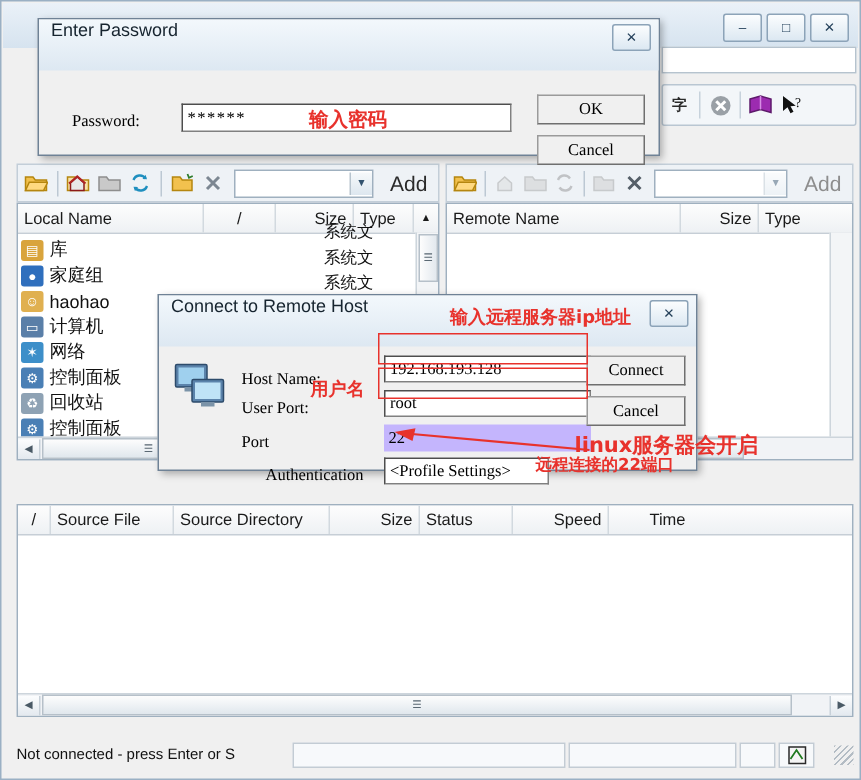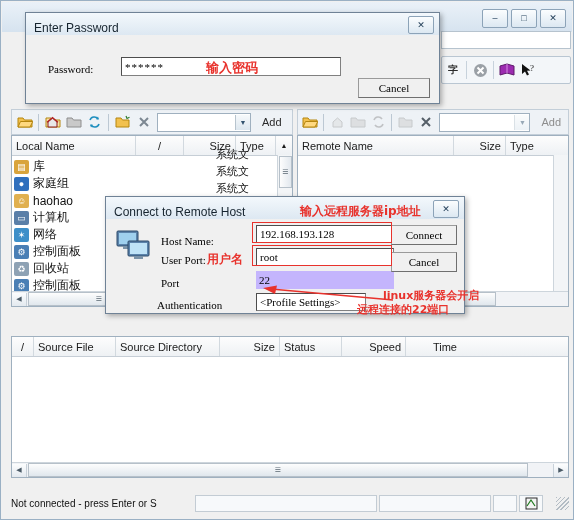--- a/index.html
+++ b/index.html
@@ -60,21 +60,21 @@
     width:92px;height:17px;border:1px solid #9fb0bf;background:#fff;
     display:flex;align-items:center;justify-content:flex-end;
     margin-left:3px;
   }
   .ptb-combo .arrow{
     width:14px;height:15px;background:linear-gradient(to bottom,#f6f9fb,#dde7ef);
     border-left:1px solid #b7c4ce;display:flex;align-items:center;justify-content:center;
     font-size:7px;color:#33536f;
   }
   .ptb-add{
-    margin-left:6px;font-size:11px;color:#2a2a2a;padding:0 5px;
+    margin-left:6px;font-size:14px;color:#2a2a2a;padding:0 5px;
   }
   
   .pane{
     position:absolute;top:134px;height:172px;
     background:#fff;border:1px solid #9fb0bf;box-sizing:border-box;
     overflow:hidden;
   }
   .pane.left{left:10px;width:282px;}
   .pane.right{left:296px;width:272px;}
   .col-head{
@@ -151,21 +151,21 @@
     width:13px;height:13px;margin-left:auto;
     background:repeating-linear-gradient(135deg,#b3bcc4 0 1px,transparent 1px 3px);
   }
   
   .dlg{
     position:absolute;background:#f0f0f0;
     border:1px solid #6f8296;box-sizing:border-box;
     box-shadow:2px 2px 5px rgba(0,0,0,.3);
   }
   .dlg-title{
-    height:22px;display:flex;align-items:flex-end;
+    height:34px;display:flex;align-items:flex-start;
     background:linear-gradient(to bottom,#f3f8fc,#dde8f2);
     padding-left:8px;font-size:12px;color:#16242f;
   }
   .dlg-x{
     position:absolute;right:5px;top:3px;width:24px;height:16px;
     border:1px solid #8ca3b8;border-radius:2px;
     background:linear-gradient(to bottom,#fbfdfe,#dce8f2);
     display:flex;align-items:center;justify-content:center;
     font-size:9px;color:#24405a;
   }
@@ -445,20 +445,21 @@
     <div class="dlg-x">
       <span>✕</span>
     </div>
   </div>
   <div class="dlg-body" style="height:70px;">
     <div class="dlg-label" style="left:22px;top:28px;">Password:</div>
     <div class="dlg-input" style="left:95px;top:22px;width:220px;height:19px;">
       <span style="letter-spacing:1px;">******</span>
     </div>
     <div class="anno" style="left:180px;top:24px;font-size:13px;">输入密码</div>
+    <div class="dlg-btn" style="left:332px;top:16px;width:72px;height:20px;">OK</div>
     <div class="dlg-btn" style="left:332px;top:43px;width:72px;height:20px;">Cancel</div>
   </div>
 </div>
 
 <div class="dlg" style="left:105px;top:196px;width:360px;height:118px;">
   <div class="dlg-title">
     <span>Connect to Remote Host</span>
     <div class="dlg-x">
       <span>✕</span>
     </div>
@@ -484,32 +485,32 @@
     <div class="dlg-label" style="left:55px;top:35px;">User Port:</div>
     <div class="dlg-input" style="left:150px;top:29px;width:138px;height:18px;">
       <span>root</span>
     </div>
 
     <div class="dlg-label" style="left:55px;top:58px;">Port</div>
     <div class="dlg-input" style="left:150px;top:52px;width:138px;height:18px;border:none;background:#c4b5fd;">
       <span>22</span>
     </div>
 
-    <div class="dlg-label" style="left:51px;top:80px;">Authentication</div>
+    <div class="dlg-label" style="left:71px;top:80px;">Authentication</div>
     <div class="dlg-input" style="left:150px;top:74px;width:110px;height:18px;">
       <span>&lt;Profile Settings&gt;</span>
     </div>
 
     <div class="dlg-btn" style="left:285px;top:6px;width:66px;height:20px;">Connect</div>
     <div class="dlg-btn" style="left:285px;top:33px;width:66px;height:20px;">Cancel</div>
   </div>
 </div>
 
 <div class="anno-box" style="left:252px;top:222px;width:140px;height:21px;"></div>
 <div class="anno-box" style="left:252px;top:245px;width:140px;height:21px;"></div>
 <div class="anno" style="left:300px;top:203px;font-size:12px;">输入远程服务器ip地址</div>
 <div class="anno" style="left:207px;top:251px;font-size:12px;">用户名</div>
-<div class="anno" style="left:383px;top:288px;font-size:11px;">linux服务器会开启</div>
+<div class="anno" style="left:383px;top:288px;font-size:14px;">linux服务器会开启</div>
 <div class="anno" style="left:357px;top:302px;font-size:11px;">远程连接的22端口</div>
 <svg class="anno-arrow" style="left:255px;top:284px;" width="140" height="18" viewBox="0 0 140 18">
   <path d="M138 16 L16 5" stroke="#e8322c" stroke-width="1.4" fill="none"></path>
   <path d="M8 4 L22 1.5 L20 10 Z" fill="#e8322c"></path>
 </svg>
 
 </body></html>

